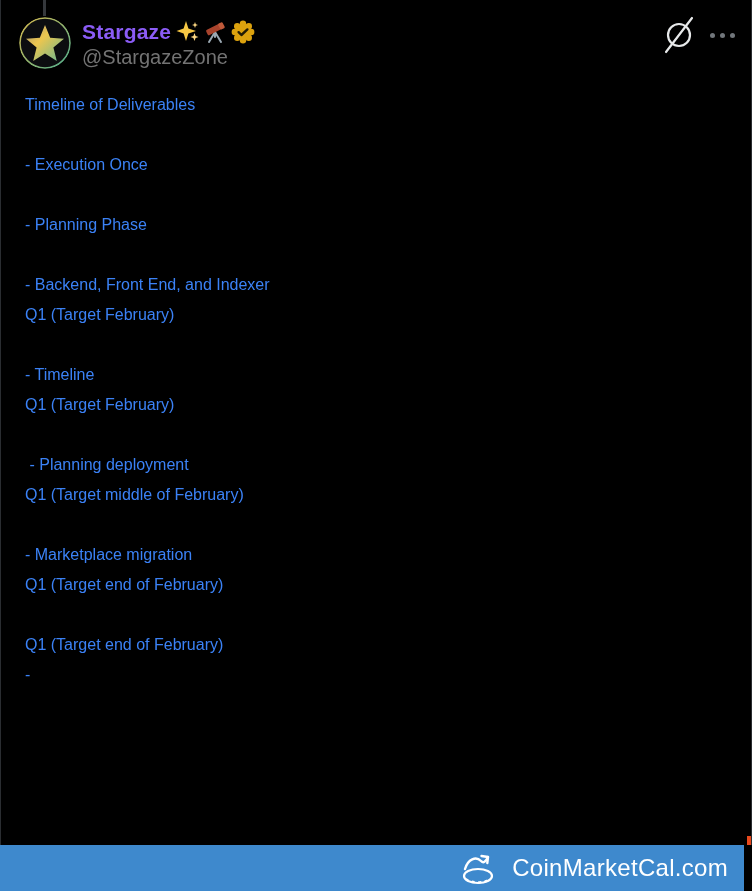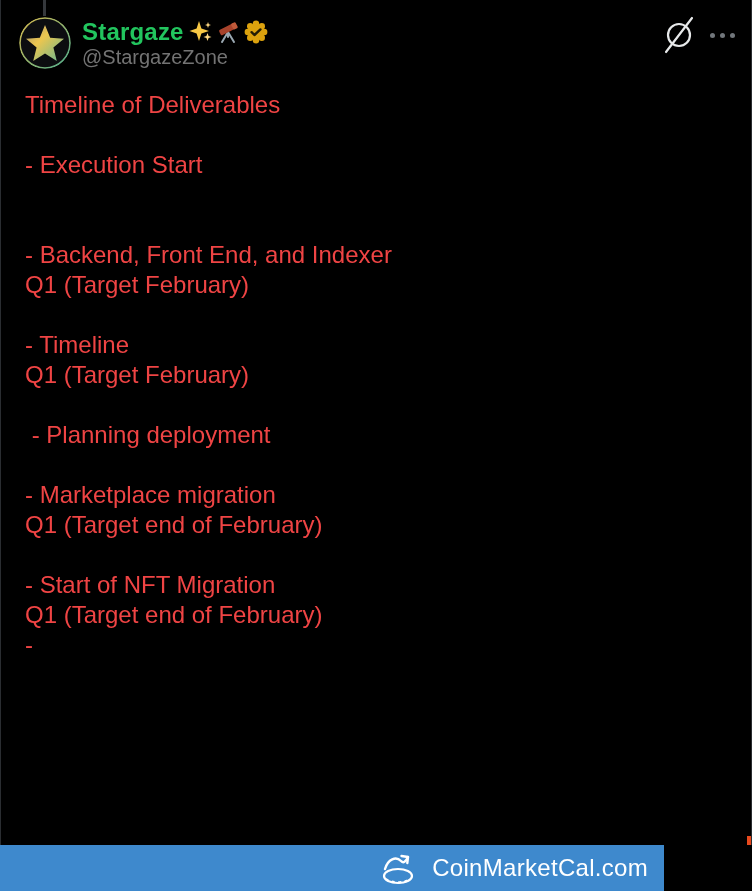--- a/index.html
+++ b/index.html
@@ -9,37 +9,37 @@
   .tweet-card { position:relative; width:752px; height:845px; background:#000;
                 border-left:1px solid #2a2d31; border-right:1px solid #2a2d31; }
 
   .thread-line { position:absolute; left:42px; top:0; width:3px; height:16px; background:#35383c; }
 
   .avatar-wrap { position:absolute; left:18px; top:17px; width:52px; height:52px;
                  border-radius:50%; overflow:hidden; cursor:pointer; }
 
   .name-row { position:absolute; left:81px; top:19px; height:26px; display:flex;
               align-items:center; gap:5px; }
-  .author-name { color:#22c55e; font-size:24px; font-weight:bold; letter-spacing:0.2px; }
+  .author-name { color:#8b5cf6; font-size:21px; font-weight:bold; letter-spacing:0.2px; }
   .emoji-group { display:flex; align-items:center; gap:3px; }
   .handle { position:absolute; left:81px; top:46px; color:#737373; font-size:20px; }
 
   .header-icons { position:absolute; right:16px; top:15px; display:flex;
                   align-items:flex-start; gap:14px; }
   .icon-btn { background:none; border:none; cursor:pointer; padding:0; display:block; }
   .more-dots { display:flex; gap:5px; margin-top:18px; }
   .more-dots i { width:5px; height:5px; border-radius:50%; background:#71767b; display:block; }
 
   .tweet-body { position:absolute; left:24px; top:90px; width:704px;
-                color:#ef4444; font-size:24px; line-height:30px; }
+                color:#3b82f6; font-size:16px; line-height:30px; }
   .body-line { min-height:30px; white-space:pre-wrap; }
 
   .edge-artifact { position:absolute; right:0; top:836px; width:4px; height:9px; background:#e8491d; }
 
-  .footer-bar { position:absolute; left:0; bottom:0; width:664px; height:46px;
+  .footer-bar { position:absolute; left:0; bottom:0; width:744px; height:46px;
                 background:#3e89cd; display:flex; align-items:center;
                 justify-content:flex-end; padding-right:16px; gap:11px; }
   .footer-brand { color:#ffffff; font-size:24px; letter-spacing:0.3px; }
 </style>
 </head>
 <body>
 
 <div class="tweet-card">
 
   <div class="thread-line"></div>
@@ -109,35 +109,36 @@
           <i></i>
           <i></i>
           <i></i>
         </span>
     </button>
   </div>
 
   <div class="tweet-body">
       <div class="body-line">Timeline of Deliverables</div>
       <div class="body-line"></div>
-      <div class="body-line">- Execution Start</div>
+      <div class="body-line">- Execution Once</div>
       <div class="body-line"></div>
+      <div class="body-line">- Planning Phase</div>
       <div class="body-line"></div>
       <div class="body-line">- Backend, Front End, and Indexer</div>
       <div class="body-line">Q1 (Target February)</div>
       <div class="body-line"></div>
       <div class="body-line">- Timeline</div>
       <div class="body-line">Q1 (Target February)</div>
       <div class="body-line"></div>
       <div class="body-line"> - Planning deployment</div>
+      <div class="body-line">Q1 (Target middle of February)</div>
       <div class="body-line"></div>
       <div class="body-line">- Marketplace migration</div>
       <div class="body-line">Q1 (Target end of February)</div>
       <div class="body-line"></div>
-      <div class="body-line">- Start of NFT Migration</div>
       <div class="body-line">Q1 (Target end of February)</div>
       <div class="body-line">-</div>
     </div>
 
   <div class="edge-artifact"></div>
 </div>
 
 <div class="footer-bar">
   <svg width="40" height="38" viewBox="0 0 40 38">
     <ellipse cx="17" cy="27" rx="14" ry="7" fill="none" stroke="#ffffff" stroke-width="2.2"></ellipse>

